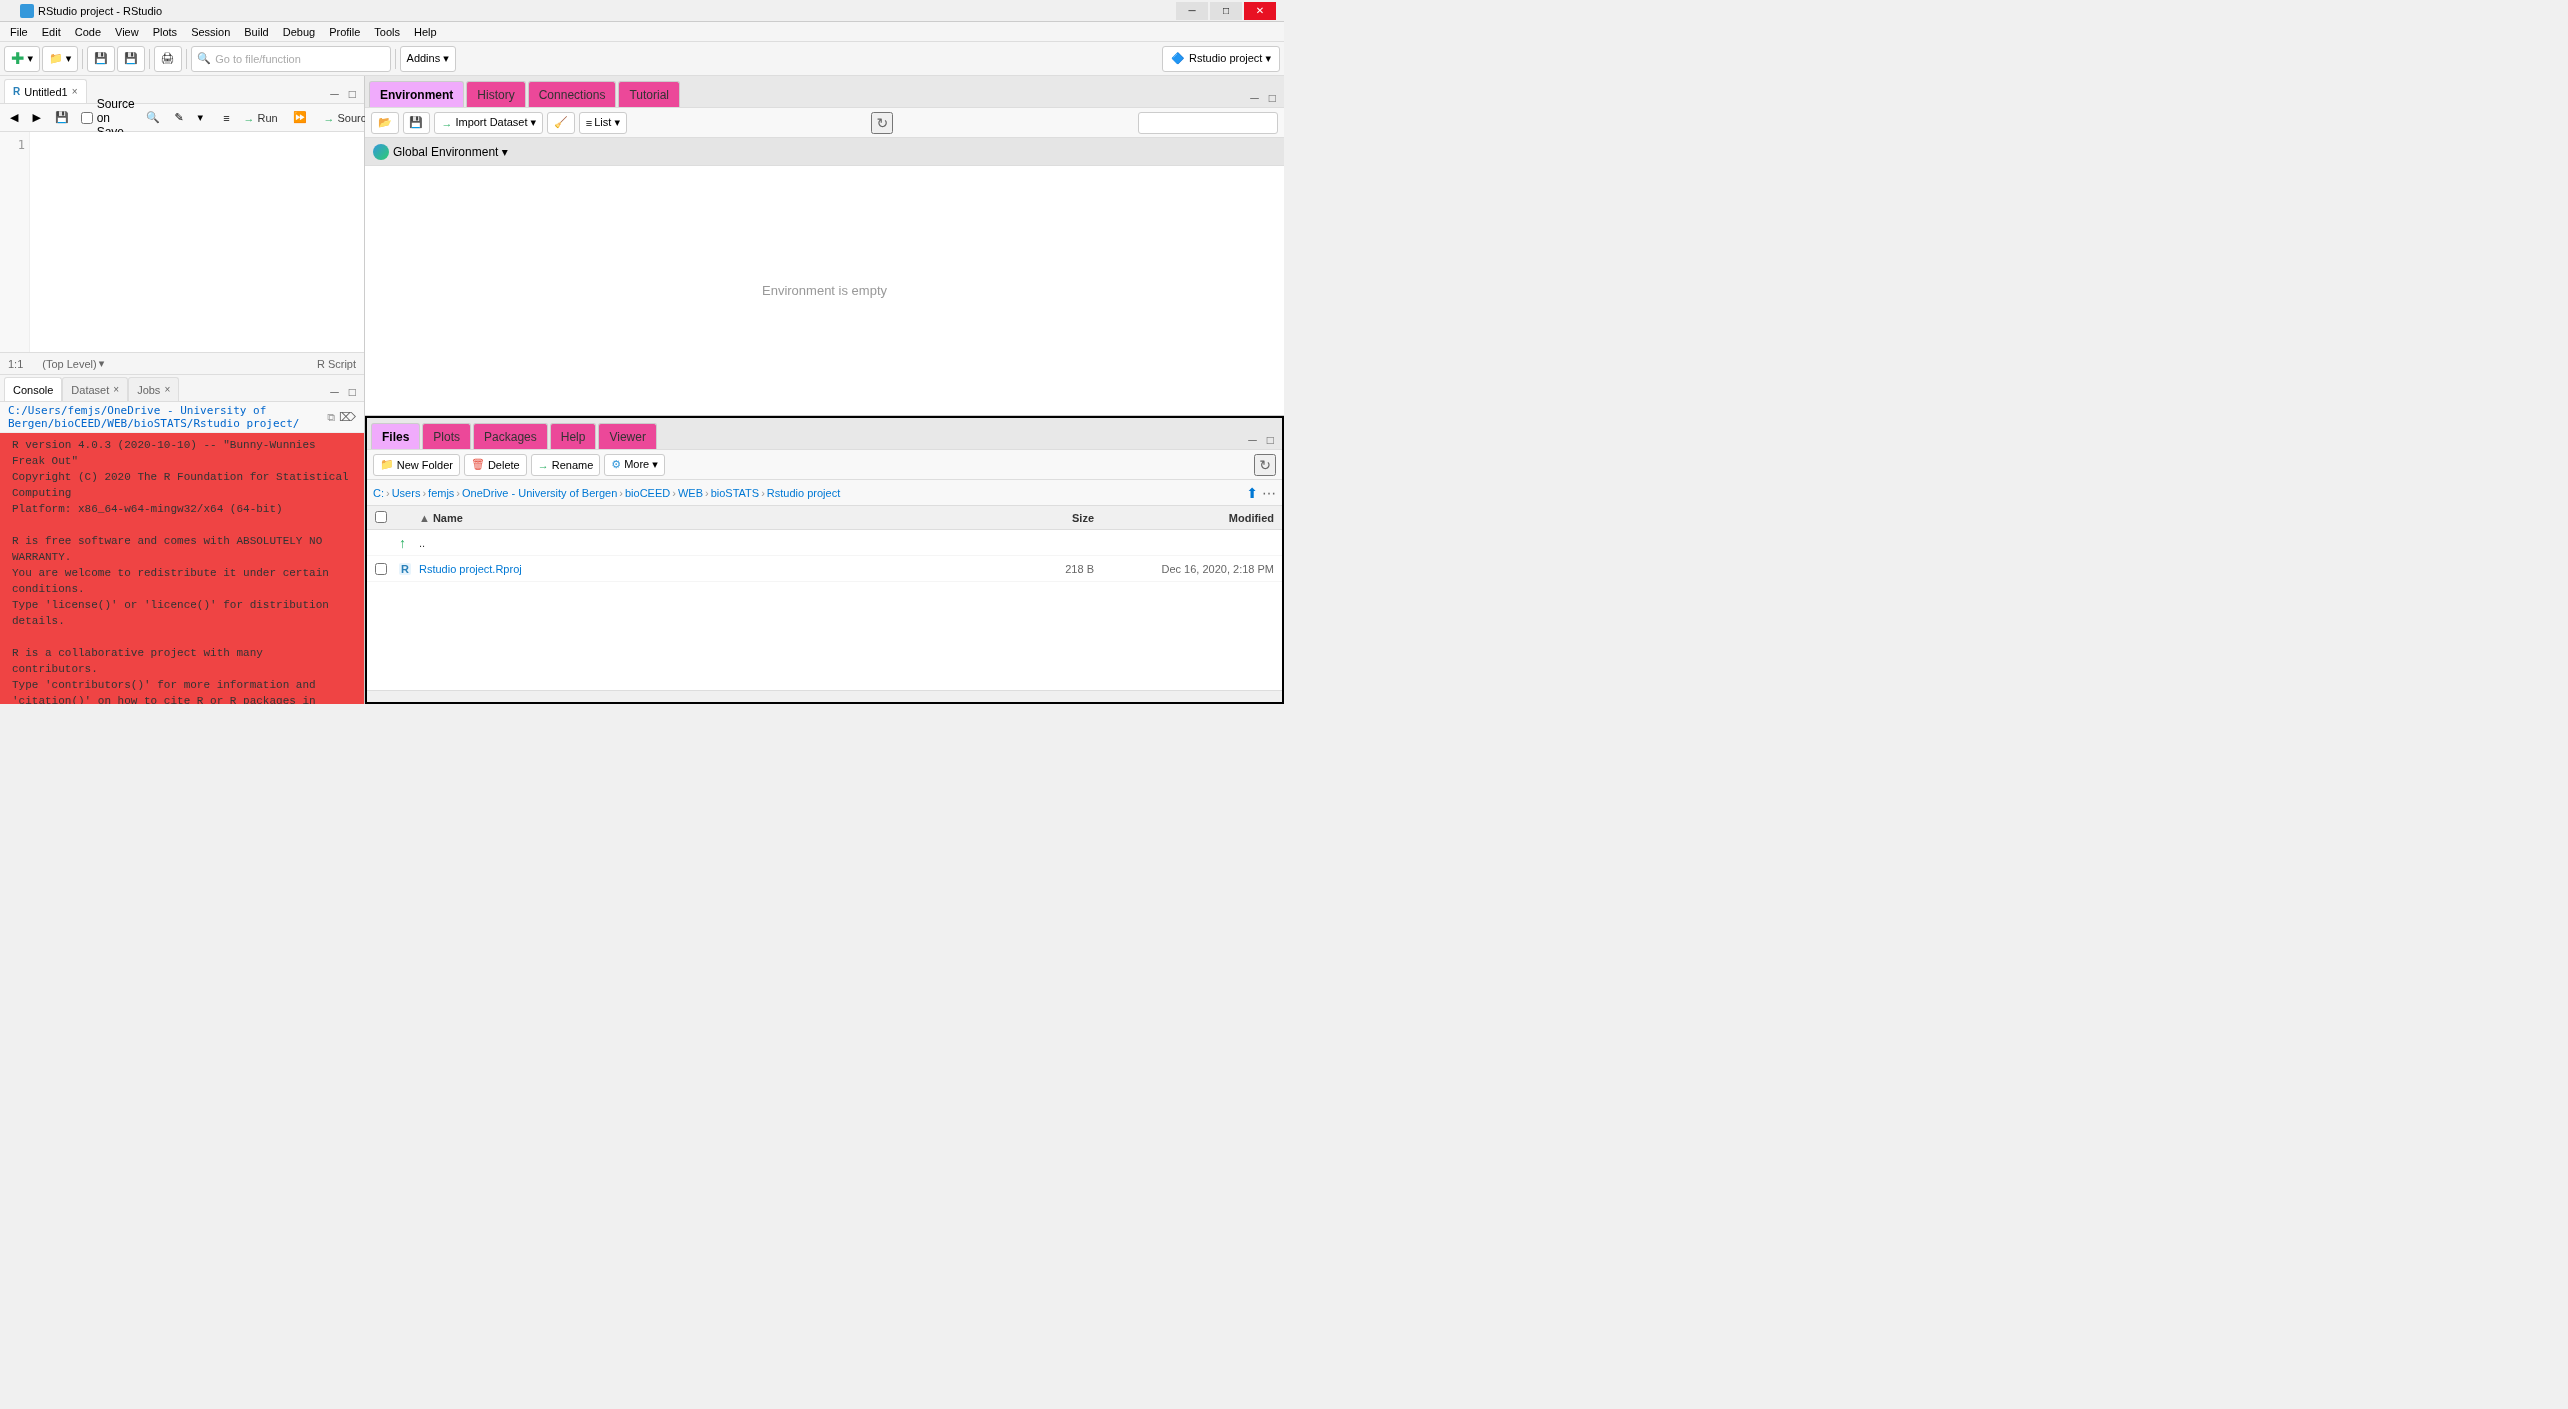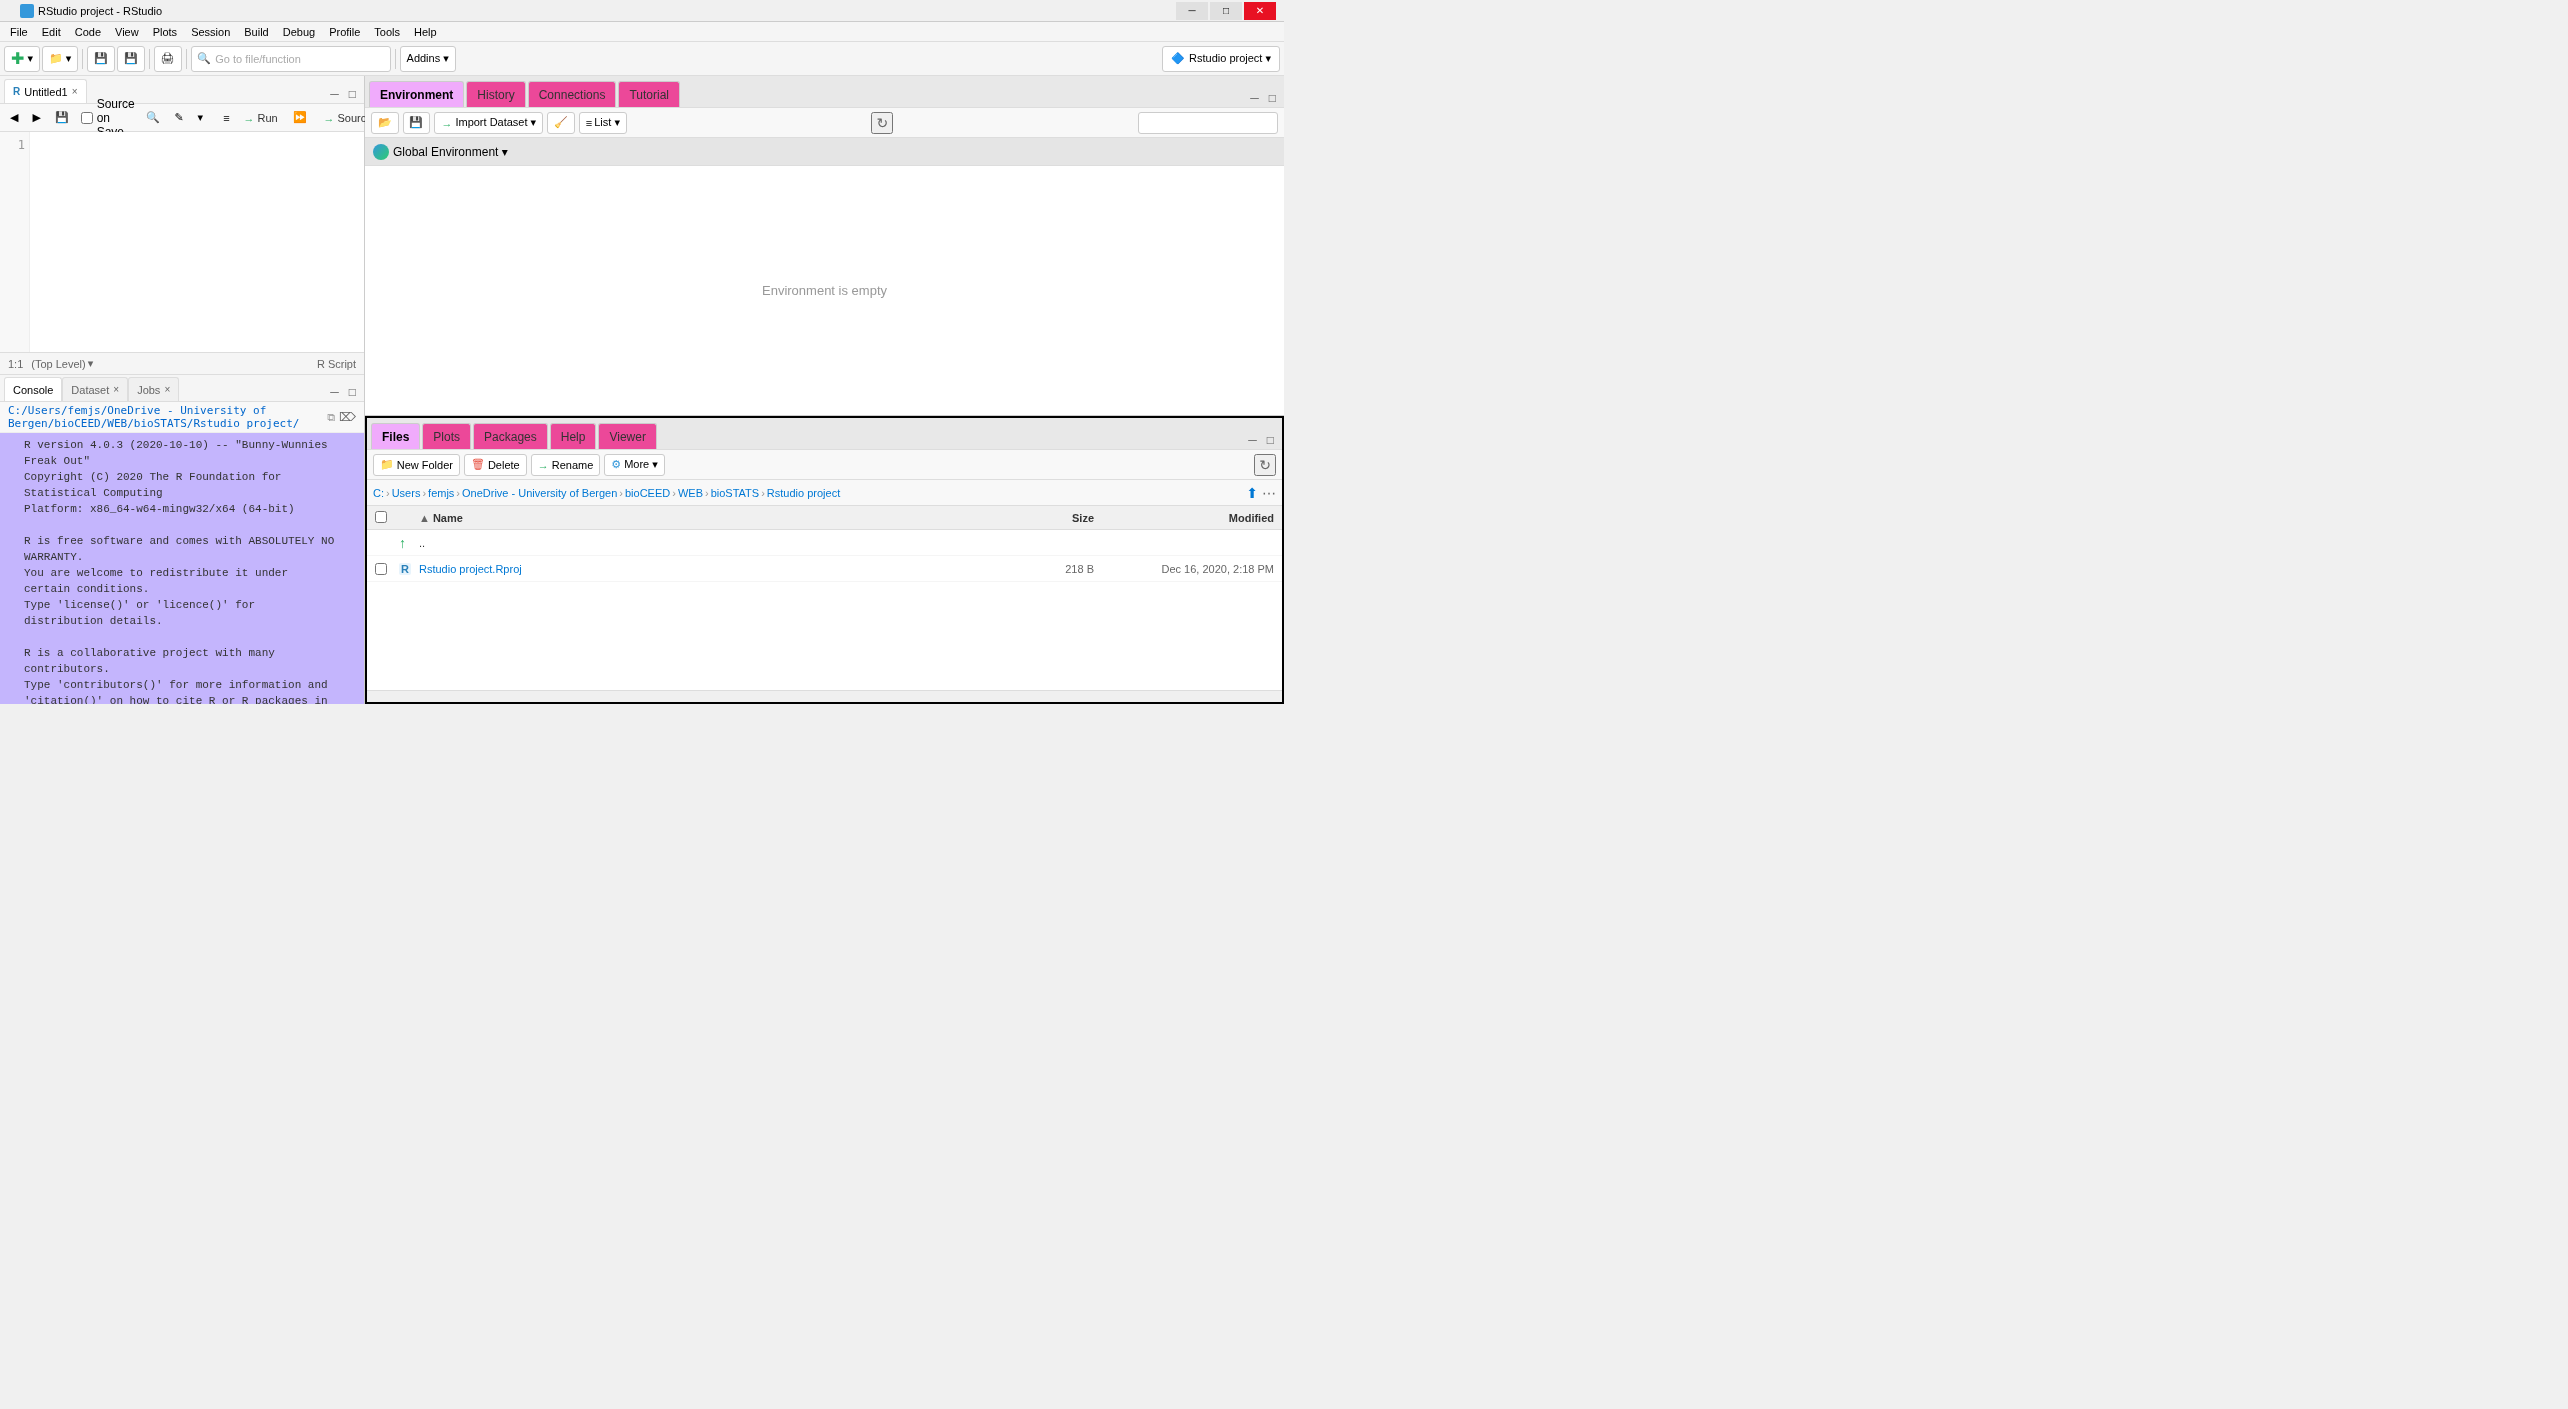--- a/index.html
+++ b/index.html
@@ -202,21 +202,21 @@
     }
     .editor-status-bar {
       height: 22px;
       background: #f5f5f5;
       border-top: 1px solid #ddd;
       display: flex;
       align-items: center;
       padding: 0 8px;
       font-size: 11px;
       color: #666;
-      gap: 8px;
+      gap: 19px;
     }
     
     
     .console-panel {
       height: 330px;
       display: flex;
       flex-direction: column;
       background: white;
     }
     .console-tab-bar {
@@ -240,22 +240,22 @@
       font-size: 11px;
       cursor: pointer;
       border-radius: 3px 3px 0 0;
     }
     .console-tab.inactive {
       background: #f0f0f0;
       color: #666;
     }
     .console-content {
       flex: 1;
-      background: #c4b5fd;
-      padding: 4px 24px;
+      background: #ef4444;
+      padding: 4px 12px;
       font-family: 'Courier New', monospace;
       font-size: 11px;
       line-height: 16px;
       overflow-y: auto;
       color: #333;
     }
     .console-path {
       color: #666;
       font-size: 11px;
       padding: 2px 8px;

